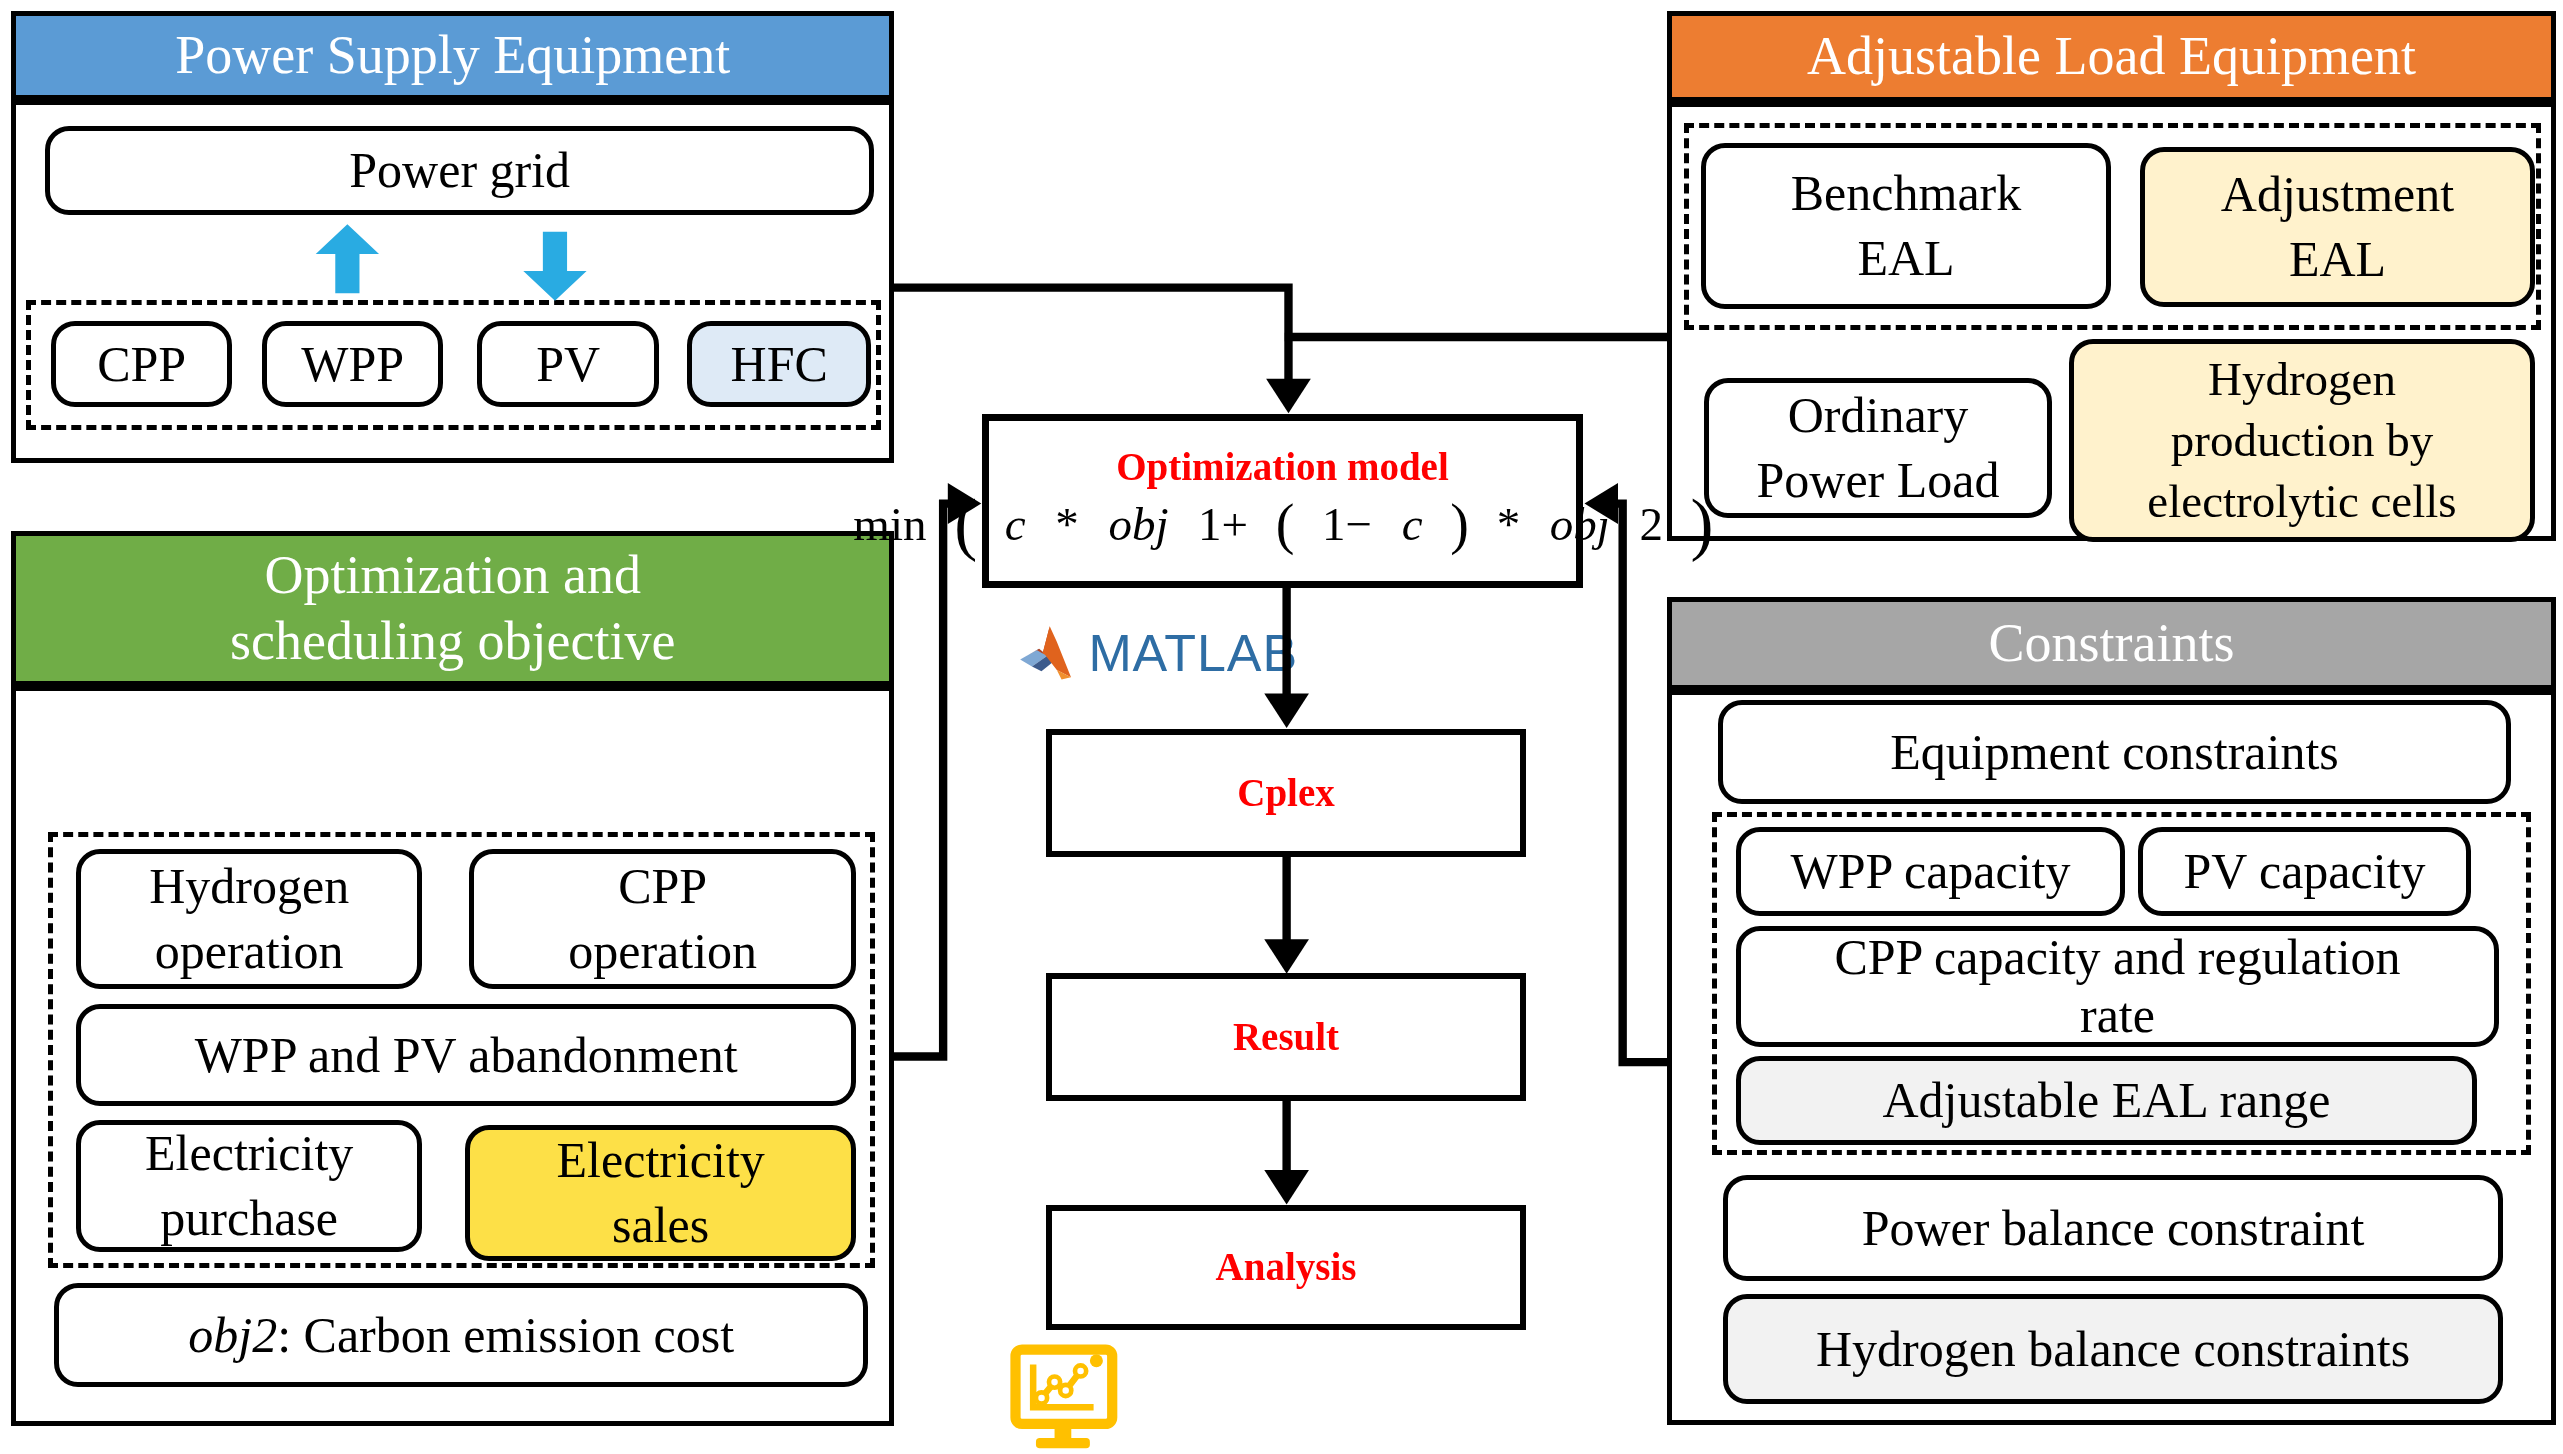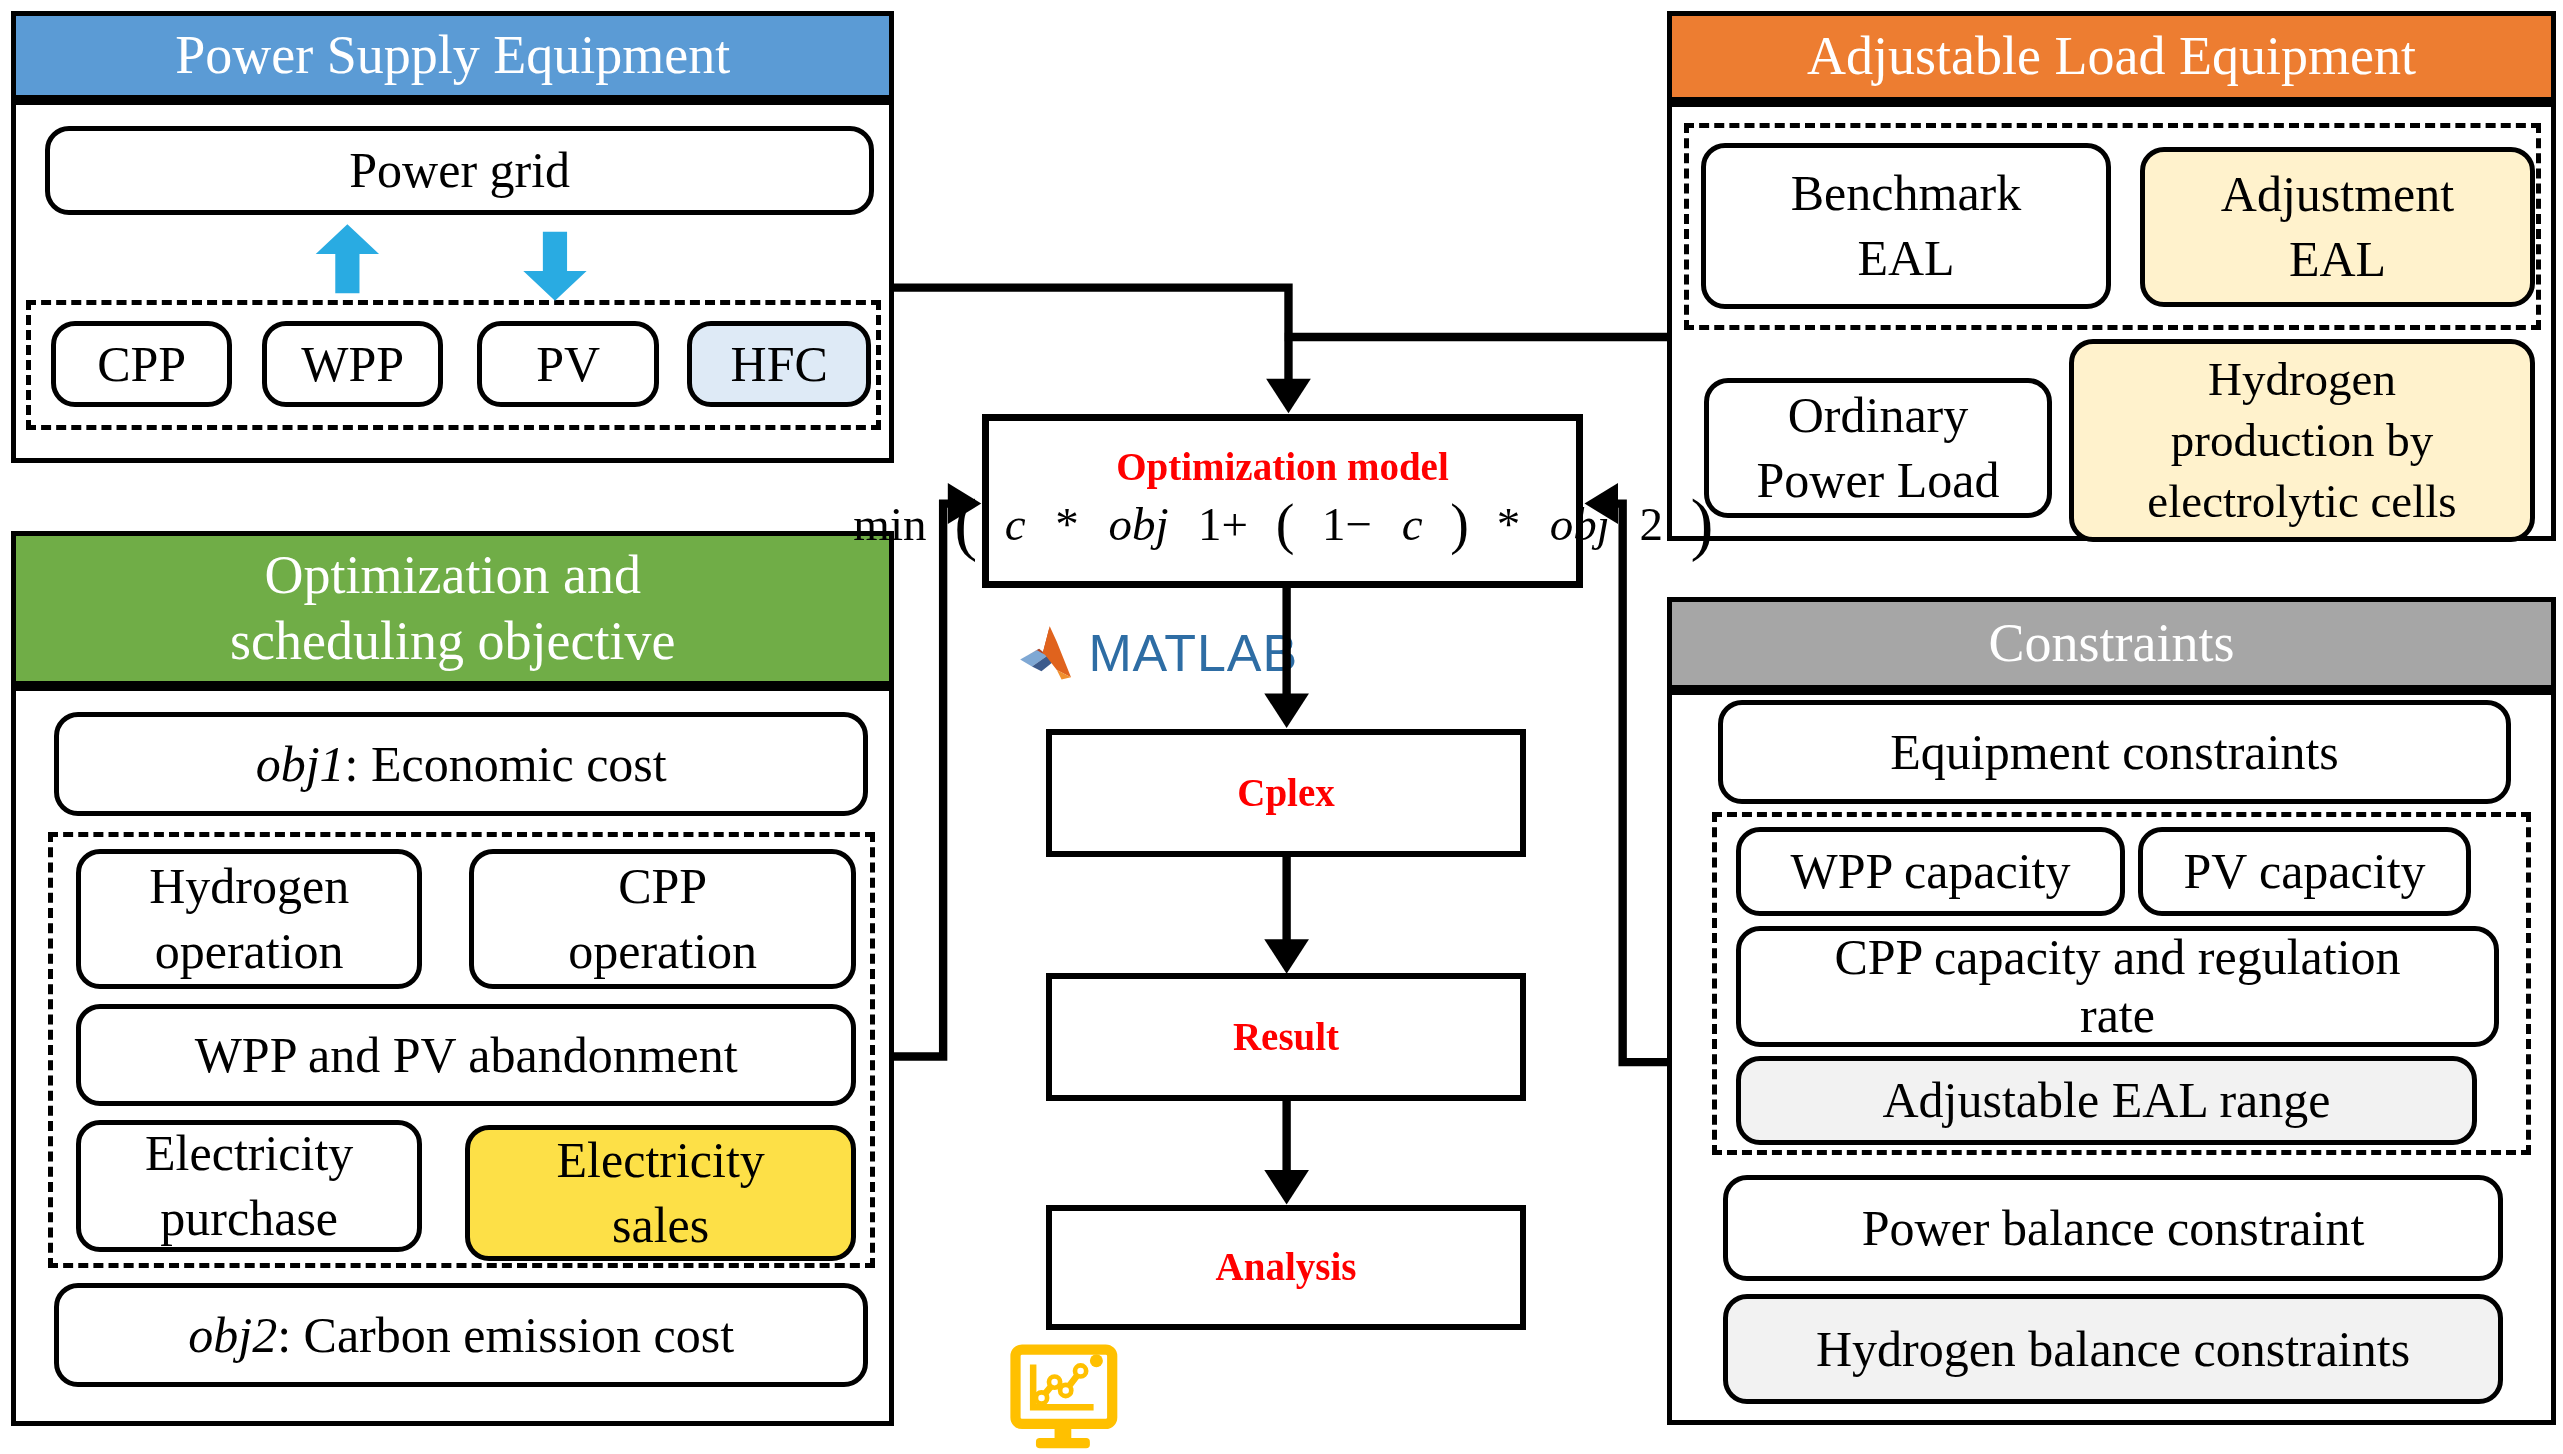--- a/index.html
+++ b/index.html
@@ -87,23 +87,20 @@
       <span>Hydrogen production by electrolytic cells</span>
     </div>
   </section>
 
   <section class="panel" style="left:11.2px; top:531px; width:883px; height:895px;">
     <div class="hdr" style="left:0; top:0; width:883px; height:155px; background:#70AD47;">
       <span>Optimization and</span>
       <span>scheduling objective</span>
     </div>
     <div class="pbody" style="left:0; top:155px; width:883px; height:740px;"></div>
-    <div class="rbox obj-label" style="left:43px; top:181px; width:814px; height:104px;">
-      <span><i>obj1</i><span>: Economic cost</span></span>
-    </div>
     <div class="dashed" style="left:37px; top:301px; width:827px; height:436px;"></div>
     <div class="rbox" style="left:65px; top:318px; width:346px; height:140px; padding:0 28px;">
       <span>Hydrogen operation</span>
     </div>
     <div class="rbox" style="left:458px; top:318px; width:387px; height:140px; padding:0 51px;">
       <span>CPP operation</span>
     </div>
     <div class="rbox" style="left:65px; top:473px; width:780px; height:102px;">
       <span>WPP and PV abandonment</span>
     </div>

